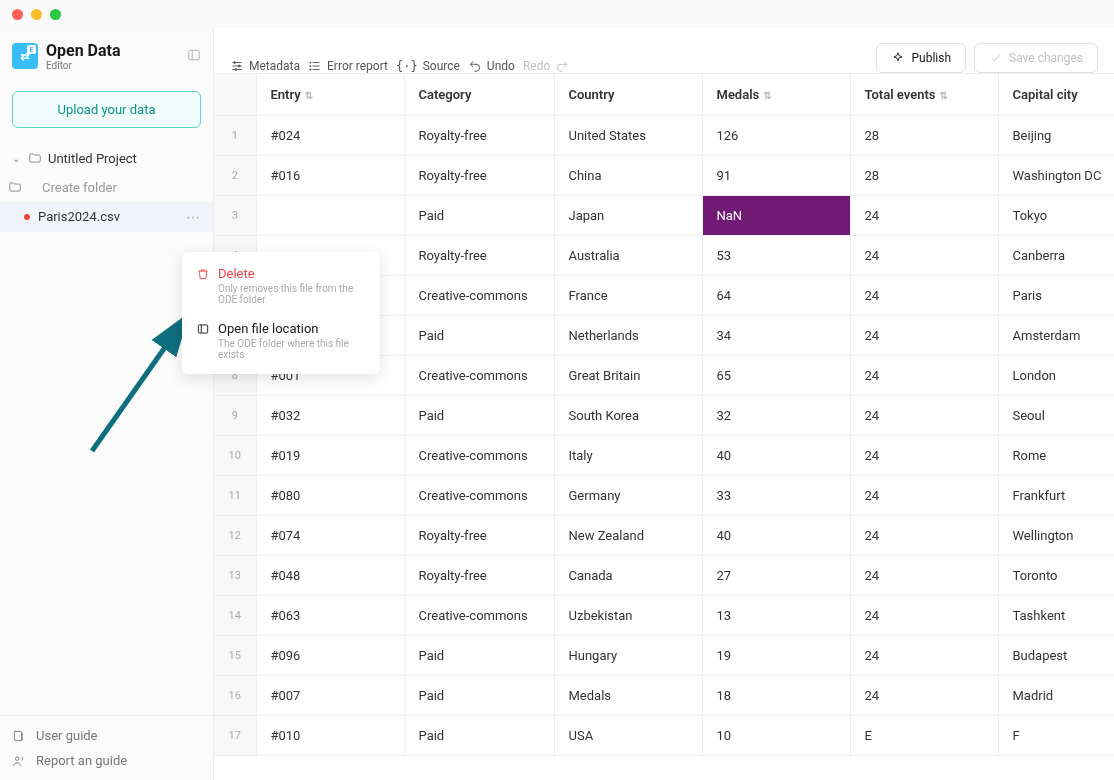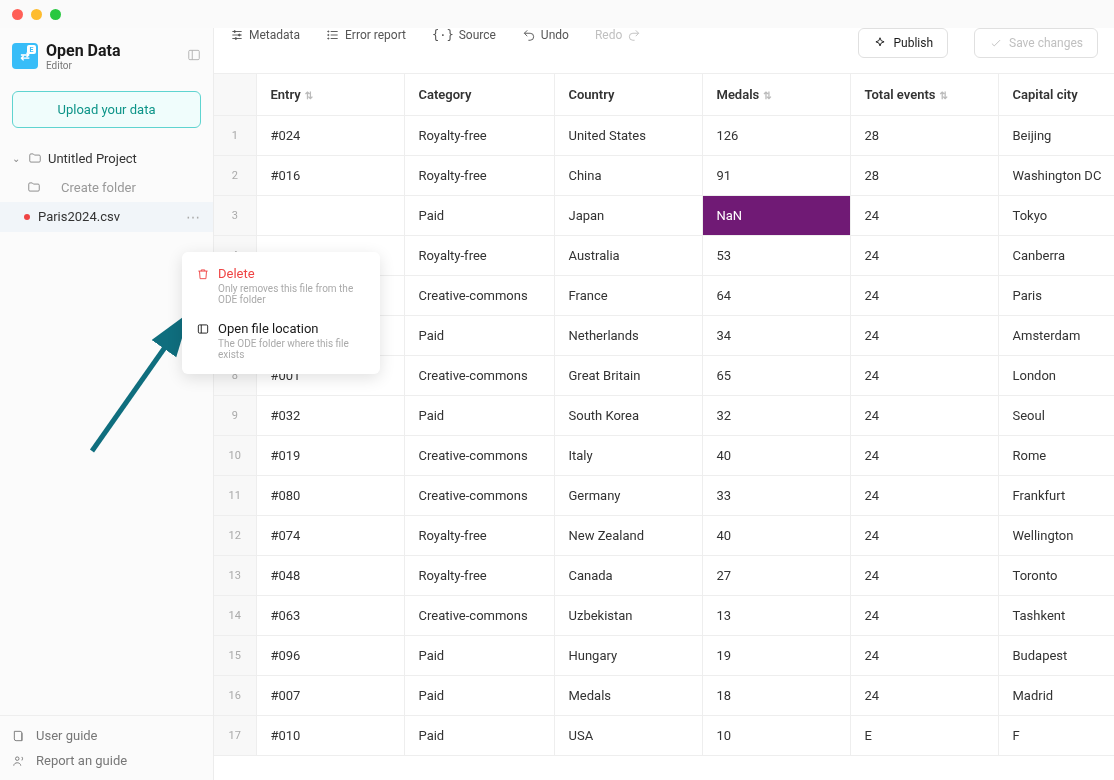--- a/index.html
+++ b/index.html
@@ -18,32 +18,32 @@
 .logo::after { content: "E"; position: absolute; right: 2px; top: 2px; font-size: 7px; background: #fff; color: #38bdf8; width: 9px; height: 9px; border-radius: 2px; display: flex; align-items: center; justify-content: center; }
 .brand-name { font-size: 16px; font-weight: 700; line-height: 1.1; }
 .brand-sub { font-size: 10px; color: #777; line-height: 1.1; }
 .sb-panel-icon { margin-left: auto; color: #b0b0b0; }
 
 .upload-btn { margin: 10px 12px 14px 12px; padding: 10px 0; border: 1.5px solid #5fd4d0; background: #f0fdfc; color: #0d9488; border-radius: 6px; font-size: 13px; font-weight: 400; text-align: center; cursor: pointer; }
 
 .tree { flex: 1; padding: 2px 0; }
 .tree-row { display: flex; align-items: center; padding: 7px 12px; gap: 6px; font-size: 13px; cursor: pointer; color: #333; }
 .tree-row.project { }
-.tree-row.muted { color: #999; padding-left: 27px; gap: 20px; }
+.tree-row.muted { color: #999; padding-left: 8px; gap: 20px; }
 .tree-row.file { padding-left: 24px; background: #f1f5f9; }
 .tree-row .chev { width: 10px; color: #888; font-size: 10px; }
 .tree-row .ficon { width: 14px; color: #888; }
 .dot-red { width: 6px; height: 6px; border-radius: 50%; background: #ef4444; margin-right: 2px; }
 .tree-row .more { margin-left: auto; color: #aaa; font-size: 14px; letter-spacing: 1px; }
 
 .sb-footer { padding: 12px; border-top: 1px solid #eee; display: flex; flex-direction: column; gap: 10px; }
 .sb-footer-row { display: flex; align-items: center; gap: 10px; color: #777; cursor: pointer; font-size: 13px; }
 
 .main { flex: 1; display: flex; flex-direction: column; background: #fff; overflow: hidden; }
-.toolbar { height: 46px; border-bottom: 1px solid #eee; display: flex; align-items: flex-start; padding: 0 16px; gap: 26px; }
+.toolbar { height: 46px; border-bottom: 1px solid #eee; display: flex; align-items: flex-end; padding: 0 16px; gap: 8px; }
 .tb-item { display: flex; align-items: center; gap: 5px; font-size: 12px; color: #555; cursor: pointer; }
 .tb-item.disabled { color: #c0c0c0; cursor: default; }
 .tb-spacer { flex: 1; }
 .tb-btn { border: 1px solid #e0e0e0; border-radius: 6px; padding: 7px 14px; font-size: 12px; display: flex; align-items: center; gap: 6px; background: #fff; cursor: pointer; }
 .tb-btn.disabled { color: #c0c0c0; cursor: default; }
 
 .grid-wrap { flex: 1; overflow: auto; }
 table { border-collapse: collapse; width: 100%; table-layout: fixed; }
 th, td { text-align: left; font-size: 13px; color: #333; border-right: 1px solid #eee; border-bottom: 1px solid #eee; }
 th { padding: 13px 14px; font-weight: 600; background: #fff; }

